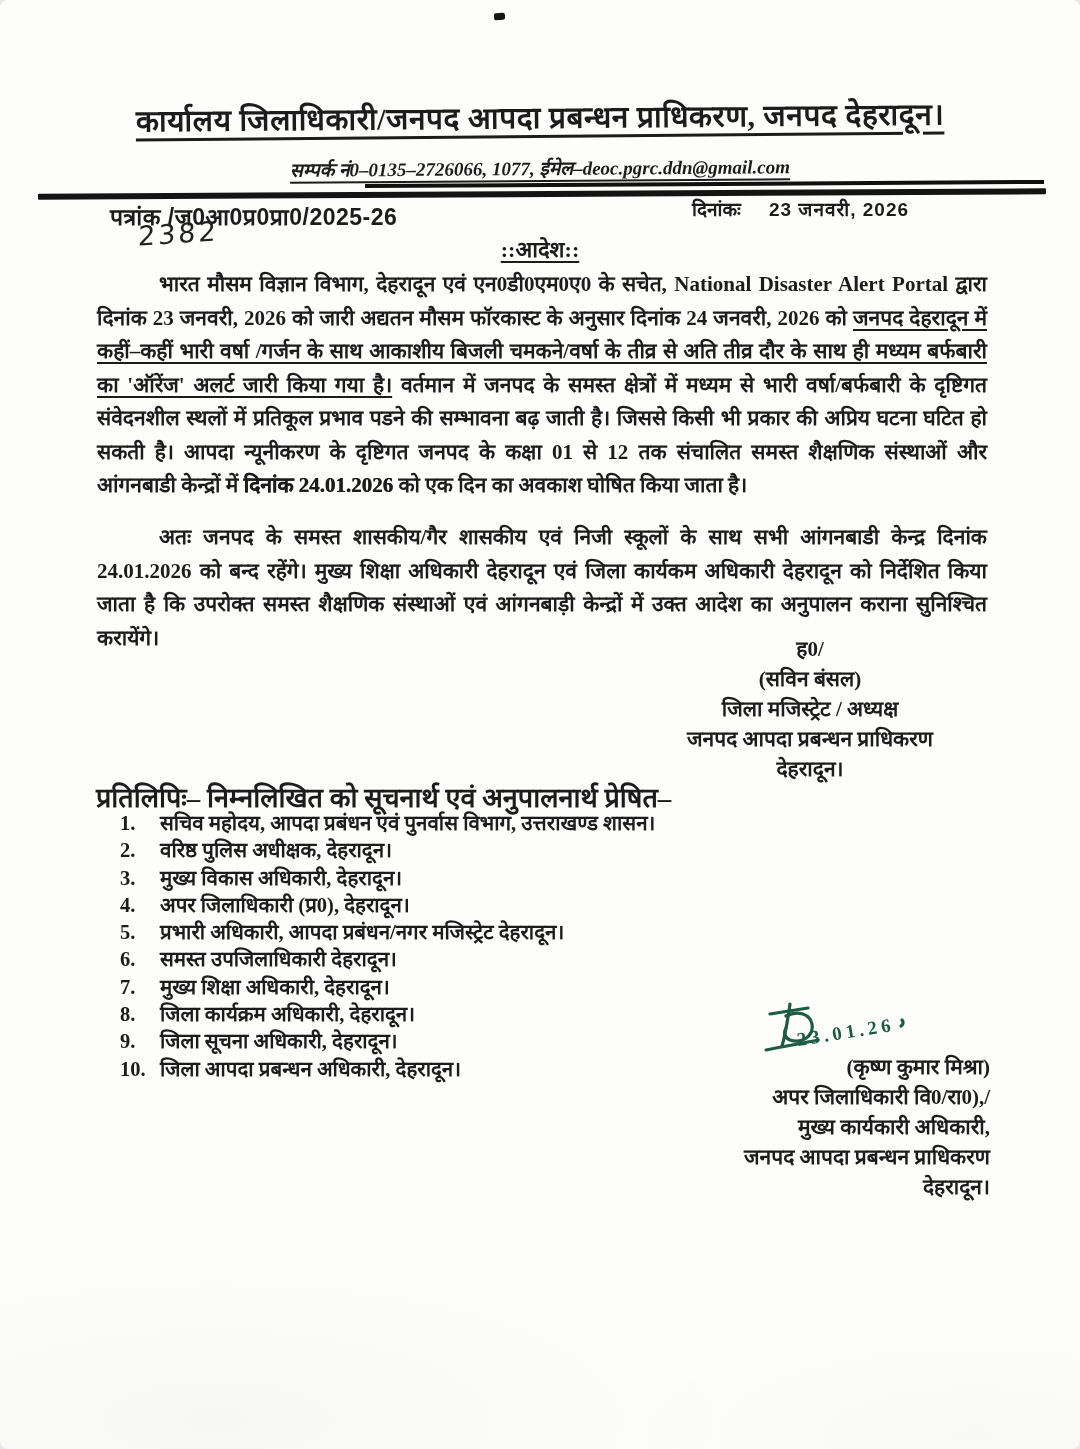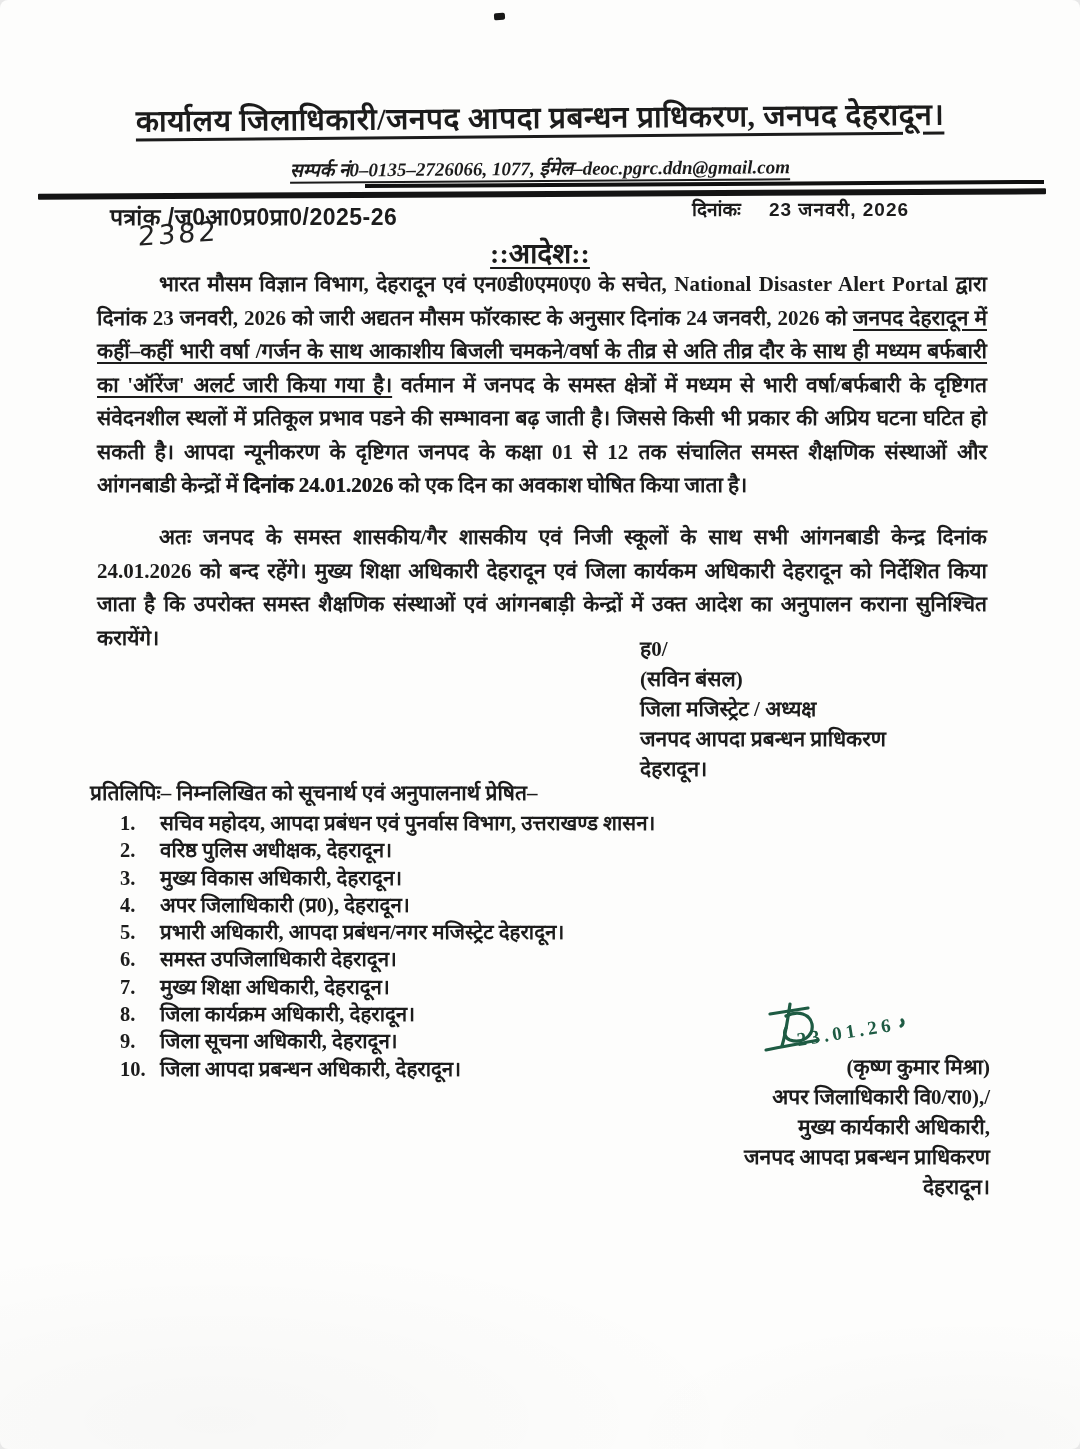--- a/index.html
+++ b/index.html
@@ -61,46 +61,46 @@
   .handwritten-no {
     position: absolute; left: 138px; top: 218px;
     font-size: 27px; font-weight: 500;
     font-family: "DejaVu Sans", sans-serif;
     transform: rotate(-4deg) skewX(-6deg);
     letter-spacing: 3px; color: #222;
   }
   .order-heading {
     position: absolute; top: 233px; left: 0; right: 0;
     text-align: center;
-    font-size: 28px; font-weight: 700;
+    font-size: 22px; font-weight: 700;
     text-decoration: underline;
     text-underline-offset: 4px;
     text-decoration-thickness: 1.5px;
   }
   .para {
     position: absolute; left: 97px; width: 890px;
     font-size: 21px; line-height: 33.5px;
     text-align: justify; font-weight: 600;
   }
   .para-1 { top: 268px; text-indent: 62px; }
   .para-2 { top: 521px; text-indent: 62px; }
   .seg-underline {
     text-decoration: underline;
     text-decoration-thickness: 2px;
     text-underline-offset: 4px;
   }
   .seg-bold { font-weight: 800; text-shadow: 0.4px 0 0 currentColor; margin-top: 26px; }
   .sig-block-1 {
     position: absolute; top: 634px; left: 640px; width: 340px;
-    text-align: left; font-size: 21px; font-weight: 600;
+    text-align: center; font-size: 21px; font-weight: 600;
     line-height: 30px;
   }
   .copy-heading {
-    position: absolute; top: 778px; left: 90px;
-    font-size: 21px; font-weight: 600;
+    position: absolute; top: 778px; left: 96px;
+    font-size: 27px; font-weight: 600;
   }
   .copy-list { position: absolute; top: 810px; left: 120px; width: 560px; }
   .copy-item { display: flex; font-size: 20.5px; font-weight: 600; line-height: 27.3px; }
   .copy-num { width: 40px; flex: 0 0 40px; }
   .sig-block-2 {
     position: absolute; top: 1052px; left: 640px; width: 350px;
     text-align: right; font-size: 21px; font-weight: 600;
     line-height: 30px;
   }
   .hand-sign {

